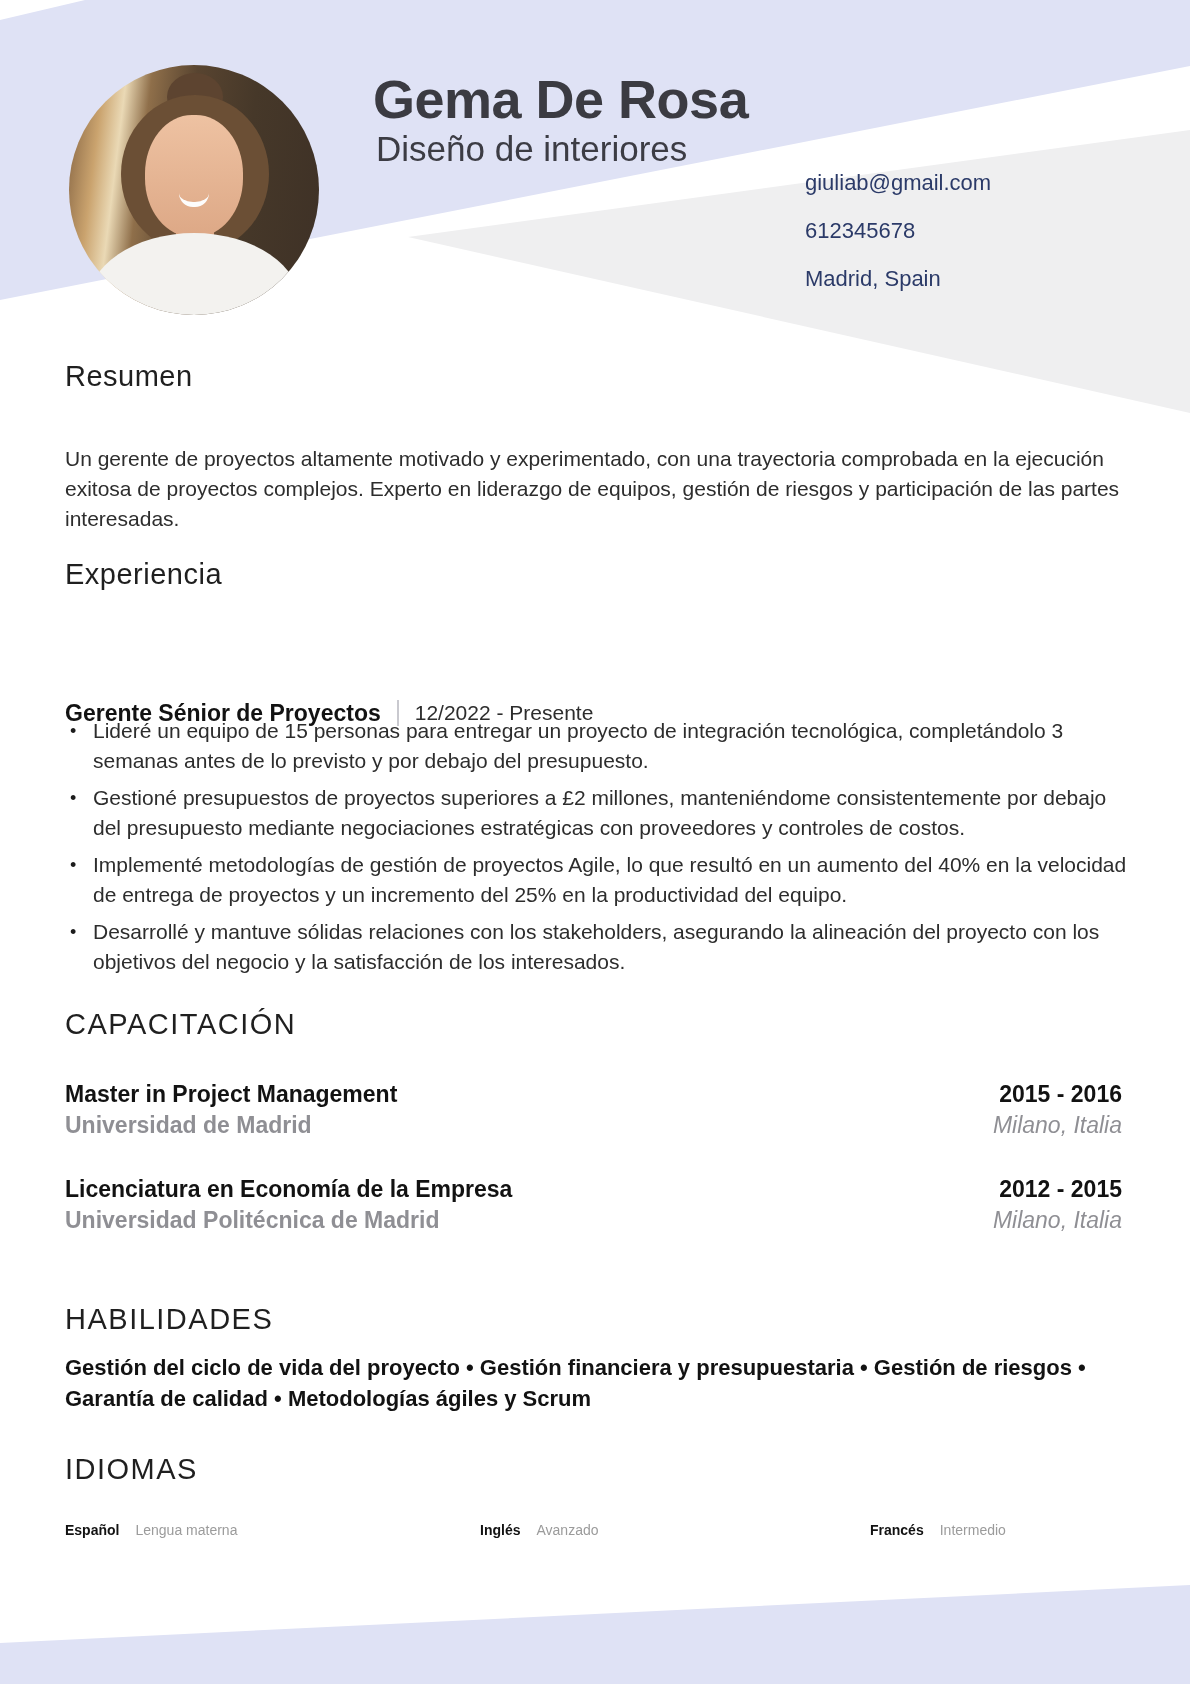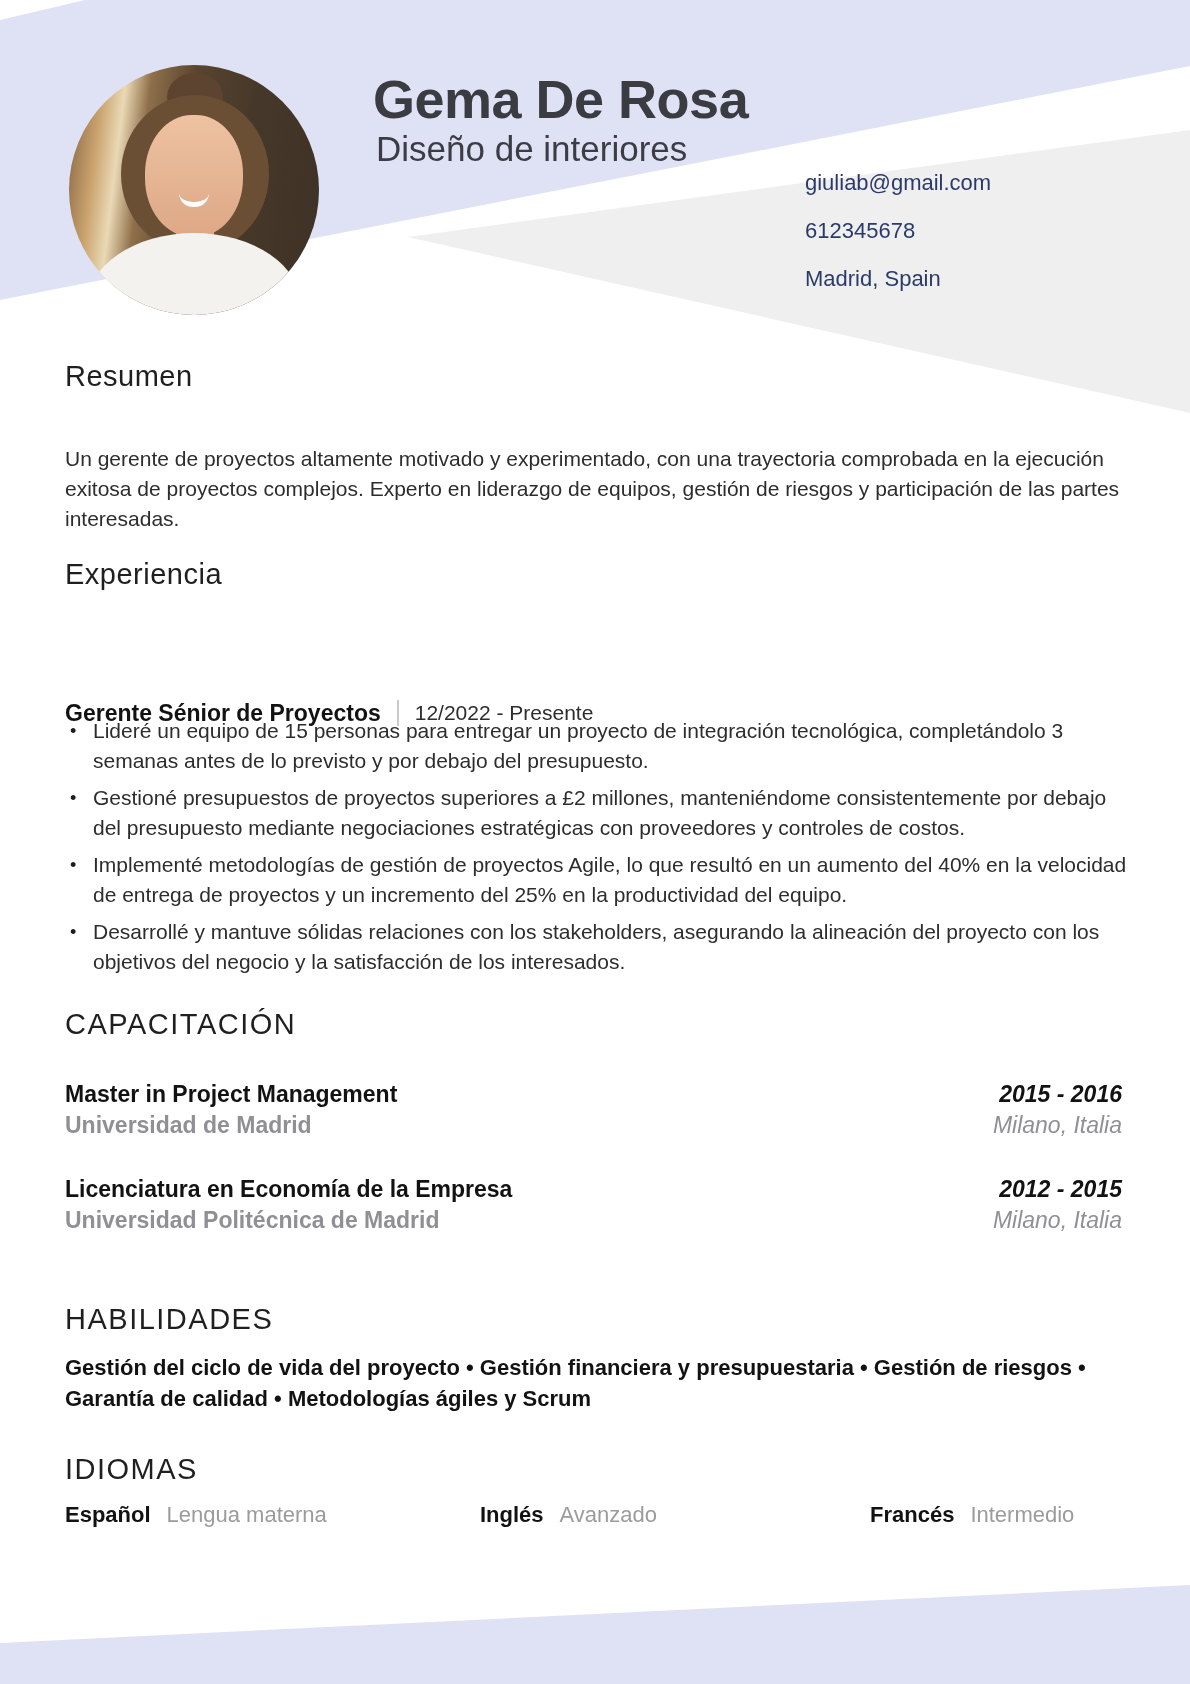--- a/index.html
+++ b/index.html
@@ -75,25 +75,25 @@
   ul.bullets li{
     position:relative;padding-left:28px;margin-bottom:7px;
     font-size:21px;line-height:30px;color:#2d2d2d;
   }
   ul.bullets li::before{
     content:"\2022";position:absolute;left:5px;top:0;
     font-size:18px;line-height:30px;color:#1c1c1c;
   }
   .edu-row{display:flex;justify-content:space-between;align-items:baseline;}
   .edu-degree{font-size:23px;line-height:32px;font-weight:700;color:#121212;}
-  .edu-dates{font-size:23px;line-height:32px;font-weight:700;color:#121212;font-style:italic;}
+  .edu-dates{font-size:23px;line-height:32px;font-weight:700;color:#121212;}
   .edu-school{font-size:23px;line-height:30px;color:#8f8f94;font-weight:bold;}
   .edu-loc{font-size:23px;line-height:30px;color:#8f8f94;font-style:italic;}
   .skills{font-size:22px;line-height:31px;font-weight:700;color:#121212;}
-  .lang-item{position:absolute;top:0;white-space:nowrap;font-size:22px;line-height:30px;}
+  .lang-item{position:absolute;top:15px;white-space:nowrap;font-size:14px;line-height:30px;}
   .lang-name{font-weight:700;color:#121212;margin-right:16px;}
   .lang-level{color:#9b9b9b;}
 </style>
 </head>
 <body>
 
 <div class="page">
 
   <div class="band-top"></div>
   <div class="corner-cut"></div>

